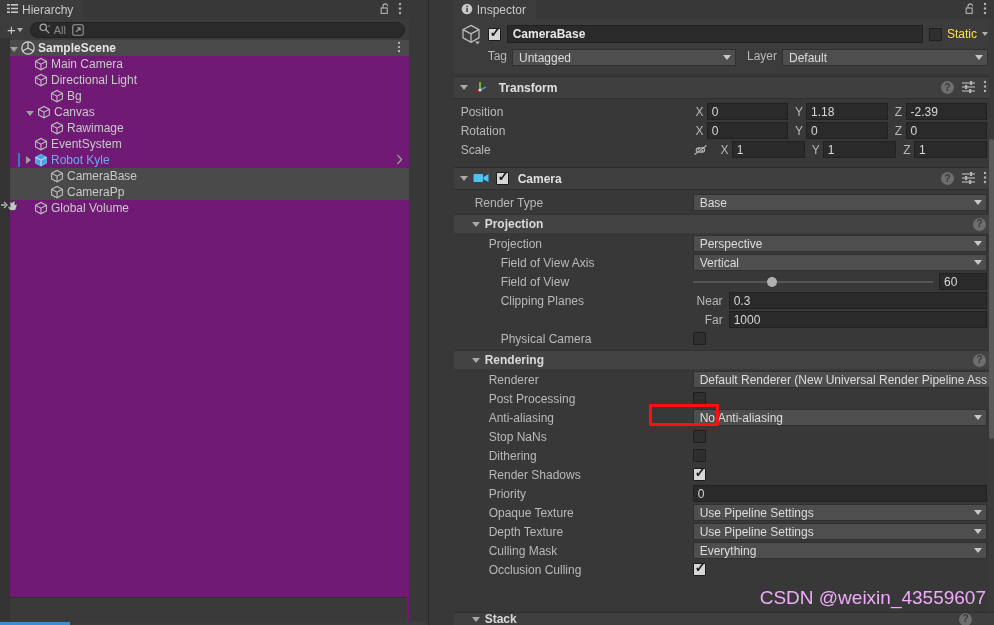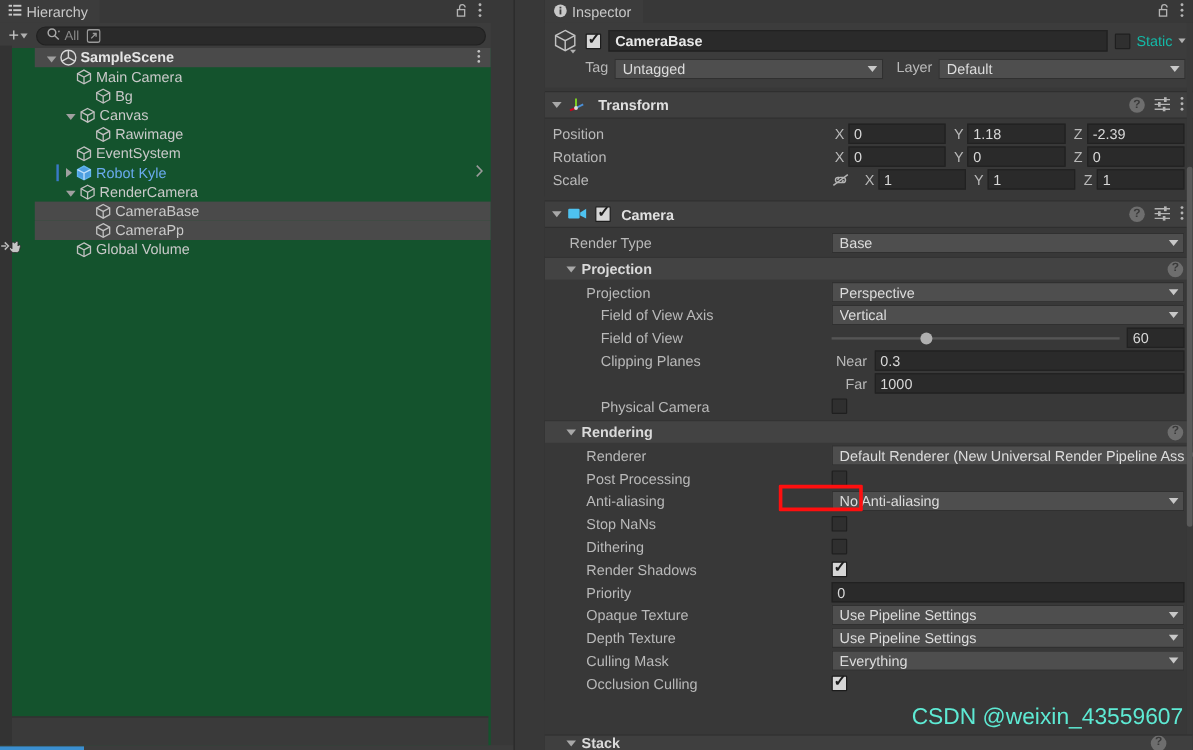--- a/index.html
+++ b/index.html
@@ -51,21 +51,21 @@
     border-top: 4px solid #b0b0b0;
   }
   .search-box {
     flex: 1; height: 16px; background: #2a2a2a;
     border: 1px solid #212121; border-radius: 8px;
     display: flex; align-items: center; padding: 0 8px; gap: 4px;
     color: #8a8a8a; font-size: 11px;
   }
   .search-right { width: 16px; height: 16px; display: flex; align-items: center; justify-content: center; }
 
-  .tree { flex: 1; overflow: hidden; position: relative; background: #14532d; padding-left: 29px; }
+  .tree { flex: 1; overflow: hidden; position: relative; background: #701a75; }
   .row {
     height: 16px; display: flex; align-items: center;
     position: relative; font-size: 12px; color: #c9c9c9;
     white-space: nowrap;
   }
   .row.scene-row { background: #4a4a4a; color: #e4e4e4; font-weight: bold; }
   .row.sel-soft { background: #4a4a4a; }
   .row.prefab-row { color: #6aabee; }
   .selbar {
     position: absolute; left: 18px; top: 1px;
@@ -131,21 +131,21 @@
     content: "✓"; position: absolute; left: 1px; top: -3px;
     font-size: 13px; color: #1d1d1d; line-height: 14px; font-weight: bold;
   }
   .name-field {
     flex: 1; height: 18px; background: #2a2a2a;
     border: 1px solid #212121;
     display: flex; align-items: center; padding: 0 5px;
     color: #e8e8e8; font-size: 12px; font-weight: bold;
   }
   .static-wrap { display: flex; align-items: center; gap: 5px; }
-  .static-lbl { color: #14b8a6; }
+  .static-lbl { color: #fde047; }
   .insp-row2 {
     display: flex; align-items: flex-start; gap: 5px;
     height: 18px; margin-top: 5px; padding-left: 28px;
   }
   .fld-lbl { color: #b8b8b8; font-size: 12px; }
   .dropdown {
     height: 17px; background: #4e4e4e; border: 1px solid #303030;
     display: flex; align-items: center; padding: 0 4px 0 6px;
     color: #dcdcdc; font-size: 12px; overflow: hidden;
   }
@@ -211,21 +211,21 @@
   .slider-num { width: 48px; flex: none; }
 
   .sub-lbl { width: 36px; flex: none; text-align: right; padding-right: 6px; color: #b8b8b8; }
 
   .redbox {
     position: absolute; border: 3px solid #ff0f0f;
     pointer-events: none; border-radius: 1px;
   }
   .watermark {
     position: absolute; right: 8px; bottom: 16px;
-    font-size: 19px; color: #5eead4;
+    font-size: 19px; color: #f0abfc;
     font-family: "Liberation Sans", sans-serif;
   }
   .insp-bottom {
     position: absolute; left: 0; right: 0; bottom: 0;
     height: 13px; background: #3f3f3f; border-top: 1px solid #2f2f2f;
     display: flex; align-items: center; padding-left: 18px; gap: 5px; overflow: hidden;
   }
   .scrollbar-v {
     position: absolute; right: 0; top: 19px; width: 5px; bottom: 0;
     background: #3a3a3a;
@@ -324,20 +324,29 @@
         <div class="row">
           <span style="width:26px;flex:none;"></span>
           <span class="twisty blank"></span>
           <span class="go-icon"><svg width="14" height="14" viewBox="0 0 14 14">
               <path d="M7 1.4 L12.4 4.3 V9.9 L7 12.8 L1.6 9.9 V4.3 Z" fill="none" stroke="#c0c0c0" stroke-width="1.1"></path>
               <path d="M1.6 4.3 L7 7.2 L12.4 4.3 M7 7.2 V12.8" fill="none" stroke="#c0c0c0" stroke-width="1.1"></path>
             </svg></span>
           <span class="row-label">Main Camera</span>
         </div>
         <div class="row">
+          <span style="width:26px;flex:none;"></span>
+          <span class="twisty blank"></span>
+          <span class="go-icon"><svg width="14" height="14" viewBox="0 0 14 14">
+              <path d="M7 1.4 L12.4 4.3 V9.9 L7 12.8 L1.6 9.9 V4.3 Z" fill="none" stroke="#c0c0c0" stroke-width="1.1"></path>
+              <path d="M1.6 4.3 L7 7.2 L12.4 4.3 M7 7.2 V12.8" fill="none" stroke="#c0c0c0" stroke-width="1.1"></path>
+            </svg></span>
+          <span class="row-label">Directional Light</span>
+        </div>
+        <div class="row">
           <span style="width:42px;flex:none;"></span>
           <span class="twisty blank"></span>
           <span class="go-icon"><svg width="14" height="14" viewBox="0 0 14 14">
               <path d="M7 1.4 L12.4 4.3 V9.9 L7 12.8 L1.6 9.9 V4.3 Z" fill="none" stroke="#c0c0c0" stroke-width="1.1"></path>
               <path d="M1.6 4.3 L7 7.2 L12.4 4.3 M7 7.2 V12.8" fill="none" stroke="#c0c0c0" stroke-width="1.1"></path>
             </svg></span>
           <span class="row-label">Bg</span>
         </div>
         <div class="row">
           <span style="width:26px;flex:none;"></span>
@@ -371,29 +380,20 @@
           <span style="width:26px;flex:none;"></span>
           <span class="twisty"></span>
           <span class="go-icon"><svg width="14" height="14" viewBox="0 0 14 14">
               <path d="M7 1.4 L12.4 4.3 V9.9 L7 12.8 L1.6 9.9 V4.3 Z" fill="#4e9fe0" stroke="#5fb4ee" stroke-width="1.1"></path>
               <path d="M1.6 4.3 L7 7.2 L12.4 4.3 M7 7.2 V12.8" fill="none" stroke="#bfe0fa" stroke-width="1.1"></path>
             </svg></span>
           <span class="row-label">Robot Kyle</span>
           <span class="row-chevron"><svg width="7" height="11" viewBox="0 0 7 11">
               <path d="M1.3 1 L5.6 5.5 L1.3 10" fill="none" stroke="#9a9a9a" stroke-width="1.3"></path>
             </svg></span>
-        </div>
-        <div class="row">
-          <span style="width:26px;flex:none;"></span>
-          <span class="twisty open"></span>
-          <span class="go-icon"><svg width="14" height="14" viewBox="0 0 14 14">
-              <path d="M7 1.4 L12.4 4.3 V9.9 L7 12.8 L1.6 9.9 V4.3 Z" fill="none" stroke="#c0c0c0" stroke-width="1.1"></path>
-              <path d="M1.6 4.3 L7 7.2 L12.4 4.3 M7 7.2 V12.8" fill="none" stroke="#c0c0c0" stroke-width="1.1"></path>
-            </svg></span>
-          <span class="row-label">RenderCamera</span>
         </div>
         <div class="row sel-soft">
           <span style="width:42px;flex:none;"></span>
           <span class="twisty blank"></span>
           <span class="go-icon"><svg width="14" height="14" viewBox="0 0 14 14">
               <path d="M7 1.4 L12.4 4.3 V9.9 L7 12.8 L1.6 9.9 V4.3 Z" fill="none" stroke="#c0c0c0" stroke-width="1.1"></path>
               <path d="M1.6 4.3 L7 7.2 L12.4 4.3 M7 7.2 V12.8" fill="none" stroke="#c0c0c0" stroke-width="1.1"></path>
             </svg></span>
           <span class="row-label">CameraBase</span>
         </div>

